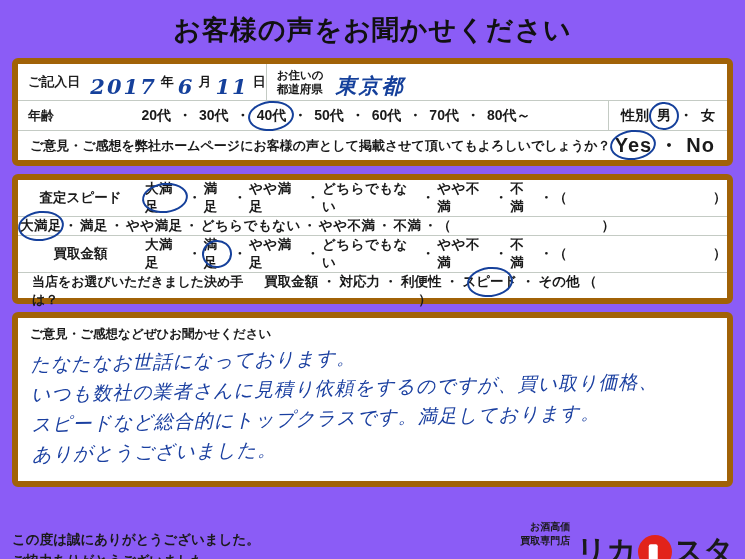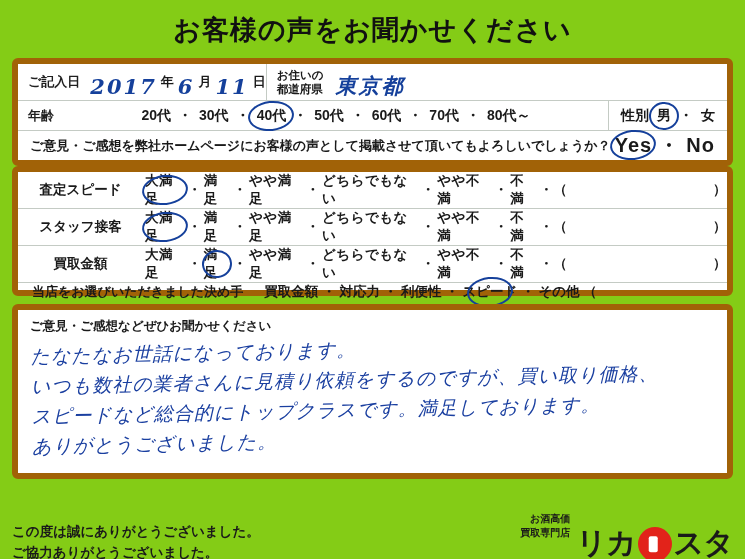--- a/index.html
+++ b/index.html
@@ -8,21 +8,21 @@
     background:#fdfdfb;
     font-family:"Liberation Sans", sans-serif;
     color:#1a1a1a;
     overflow:hidden;
   }
   .sheet{
     position:relative;
     width:745px;height:559px;
     box-sizing:border-box;
     padding:8px 12px;
-    background:#84cc16;
+    background:#8b5cf6;
   }
   .title{
     text-align:center;
     font-size:27px;
     font-weight:bold;
     letter-spacing:1px;
     margin:4px 0 10px 0;
     color:#111;
   }
   .block{
@@ -96,21 +96,21 @@
     display:flex;align-items:center;gap:8px;padding:0 12px;font-size:14px;font-weight:bold;
   }
   .q-row{
     display:flex;align-items:center;justify-content:space-between;padding:0 12px;
   }
   .q-text{font-size:13px;font-weight:bold;}
   .yesno{font-size:20px;font-weight:bold;letter-spacing:1px;}
   .yesno .yes{position:relative;}
   
   .ratings{
-    margin-top:0;
+    margin-top:8px;
     height:130px;
     display:flex;flex-direction:column;
   }
   .rrow{
     display:flex;align-items:center;flex:1;border-bottom:1px solid #c4cbc4;
   }
   .rrow:last-child{border-bottom:none;}
   .rlbl{
     width:128px;text-align:center;font-size:13.5px;font-weight:bold;
   }
@@ -244,21 +244,20 @@
         <span>・</span>
         <span class="ropt">不満</span>
         <span>・</span>
         <span>（</span>
         <span style="display:inline-block;width:150px"></span>
         <span>）</span>
       </div>
     </div>
 
     <div class="rrow">
-      <div class="rlbl">スタッフ接客</div>
       <div class="ropts">
         <span class="ropt circled">大満足</span>
         <span>・</span>
         <span class="ropt">満足</span>
         <span>・</span>
         <span class="ropt">やや満足</span>
         <span>・</span>
         <span class="ropt">どちらでもない</span>
         <span>・</span>
         <span class="ropt">やや不満</span>

